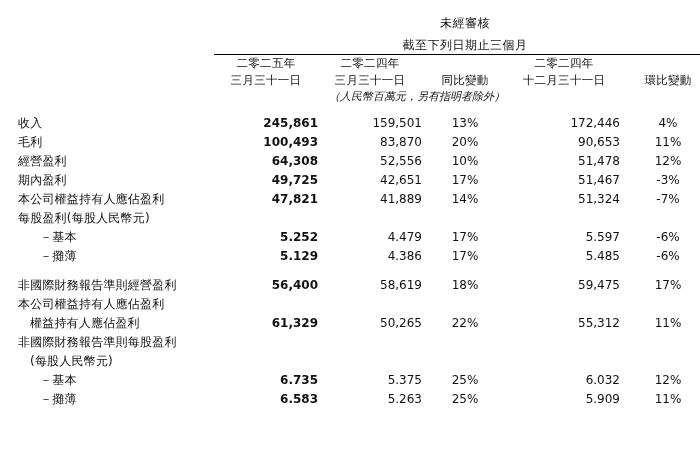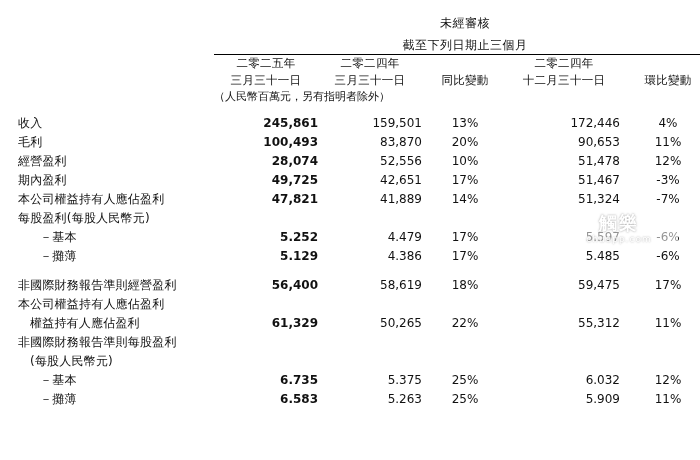--- a/index.html
+++ b/index.html
@@ -68,24 +68,26 @@
     text-align: center;
     font-weight: bold;
     font-size: 11.5px;
     line-height: 17px;
     white-space: nowrap;
     letter-spacing: 0.3px;
     padding-bottom: 1px;
     margin-top: 28px;
   }
   .unit-note {
+    text-align: center;
     font-size: 11px;
     padding-top: 1px;
     padding-bottom: 6px;
     white-space: nowrap;
+    font-style: italic;
   }
   .spacer-row td { height: 10px; }
 
   .rowlabel {
     text-align: left;
     font-size: 12px;
     line-height: 19px;
     white-space: nowrap;
     letter-spacing: 0.2px;
   }
@@ -210,21 +212,21 @@
     <tr>
       <td class="rowlabel">毛利</td>
       <td class="num bold">100,493</td>
       <td class="num">83,870</td>
       <td class="pct c">20%</td>
       <td class="num">90,653</td>
       <td class="pct e">11%</td>
     </tr>
     <tr>
       <td class="rowlabel">經營盈利</td>
-      <td class="num bold">28,074</td>
+      <td class="num bold">64,308</td>
       <td class="num">52,556</td>
       <td class="pct c">10%</td>
       <td class="num">51,478</td>
       <td class="pct e">12%</td>
     </tr>
     <tr>
       <td class="rowlabel">期內盈利</td>
       <td class="num bold">49,725</td>
       <td class="num">42,651</td>
       <td class="pct c">17%</td>
@@ -321,18 +323,14 @@
       <td class="num bold">6.583</td>
       <td class="num">5.263</td>
       <td class="pct c">25%</td>
       <td class="num">5.909</td>
       <td class="pct e">11%</td>
     </tr>
 
   </tbody>
     </table>
 
-  <div class="watermark">
-    <div class="wm-main">觸樂</div>
-    <div class="wm-sub">chuapp.com</div>
-  </div>
 
 </div>
 
 </body></html>

